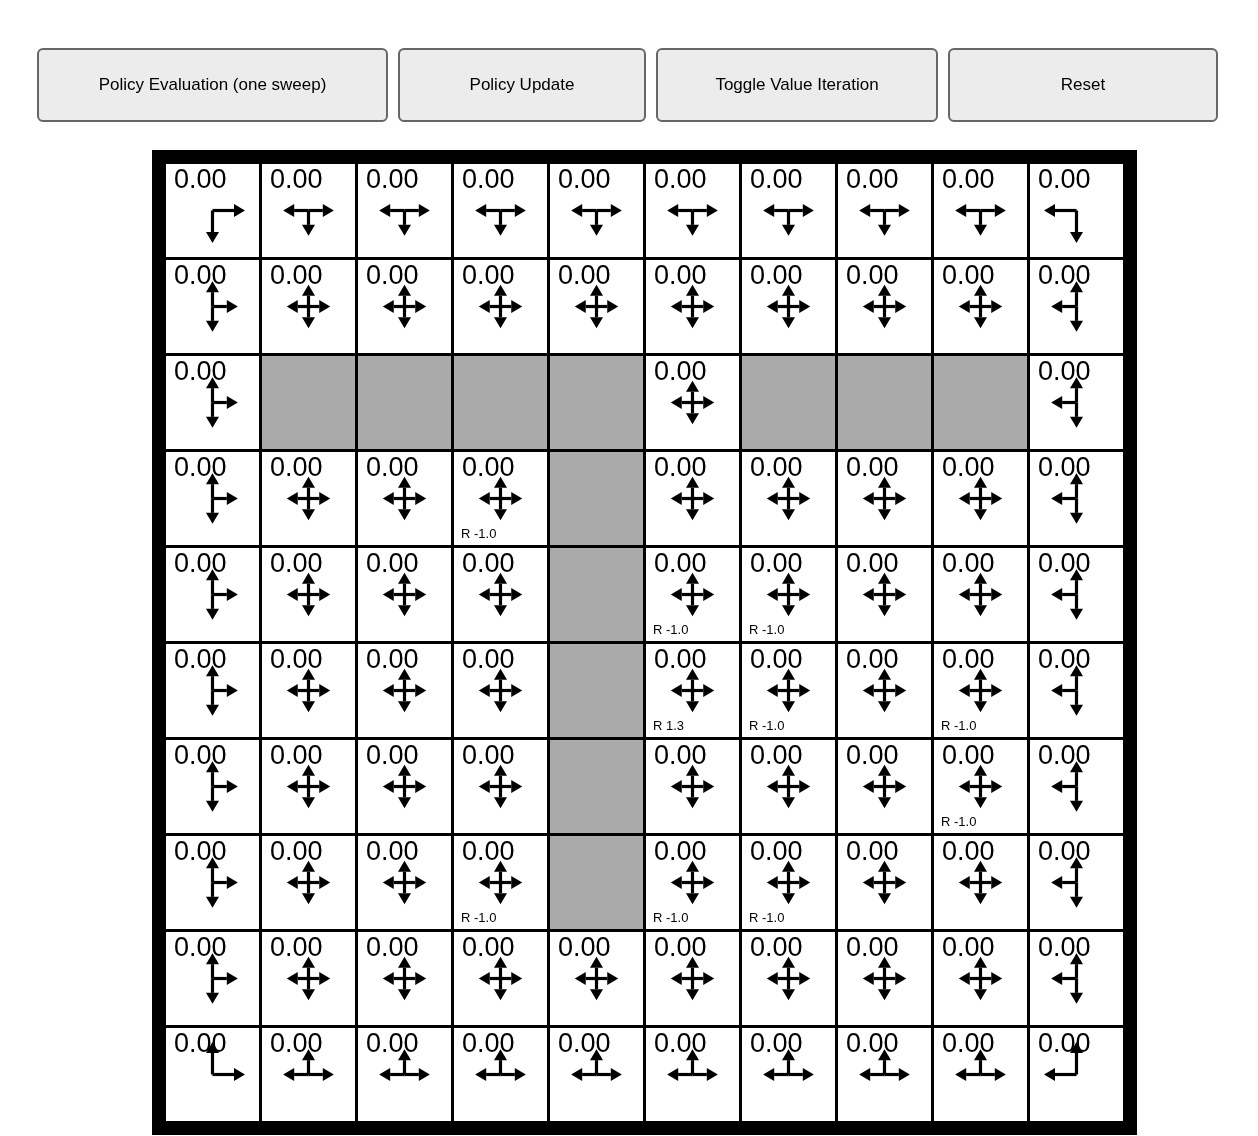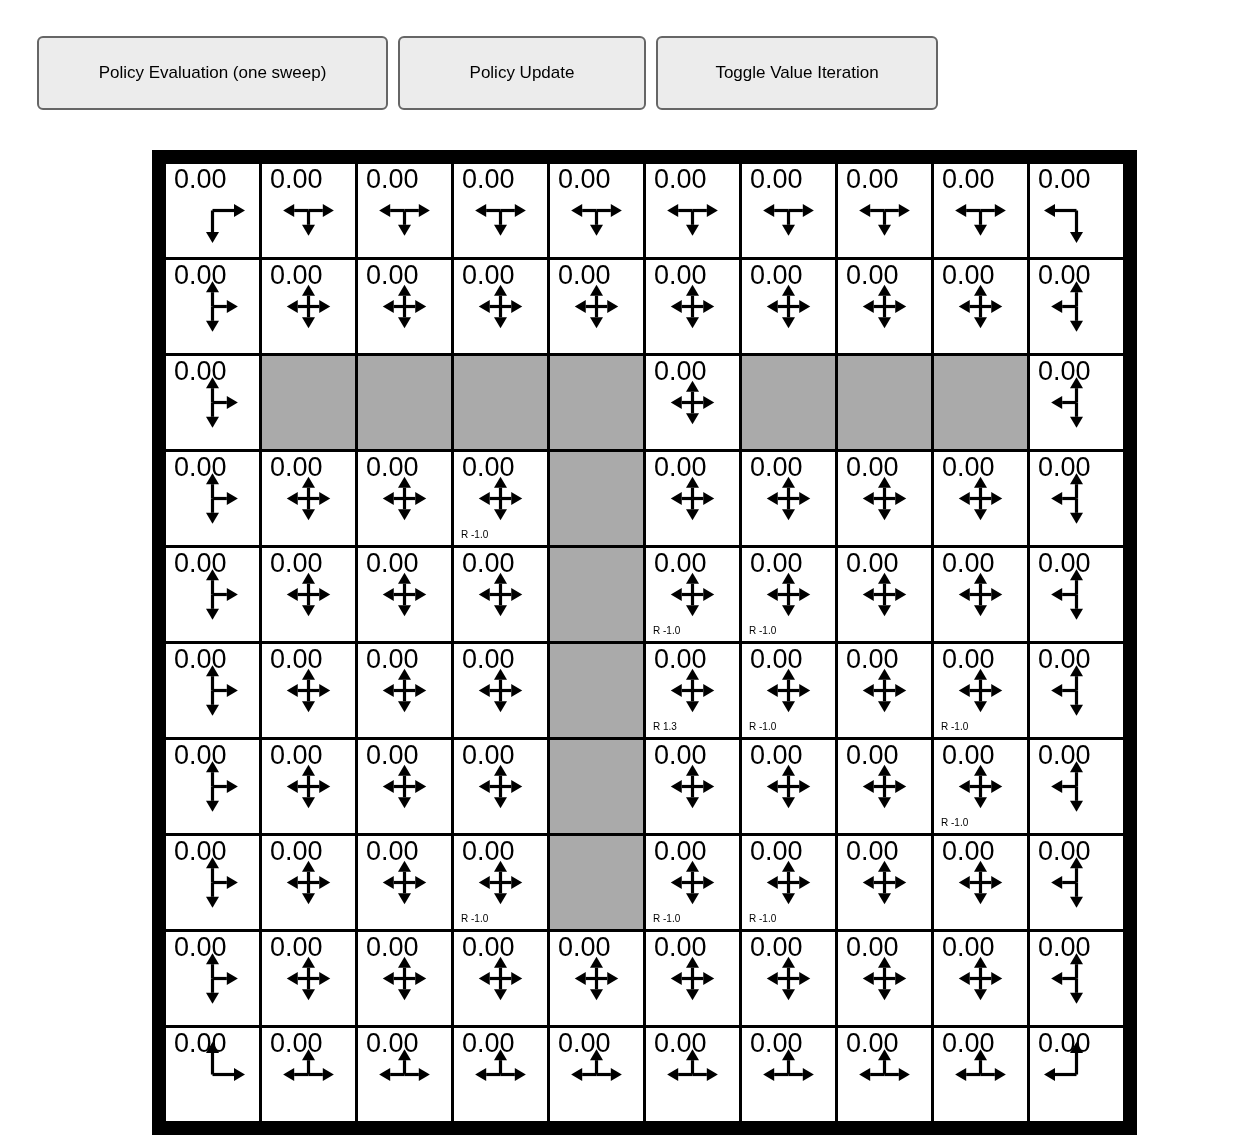--- a/index.html
+++ b/index.html
@@ -1,20 +1,20 @@
 <!DOCTYPE html>
 <html><head>
 <meta charset="utf-8">
 <style>
   * { box-sizing: border-box; }
   html, body { margin: 0; padding: 0; background: #ffffff; }
   body { font-family: "Liberation Sans", sans-serif; }
   .app { position: relative; width: 1258px; height: 1136px; background: #ffffff; overflow: hidden; }
 
-  .toolbar { position: absolute; left: 37px; top: 36px; display: flex; gap: 10px; }
+  .toolbar { position: absolute; left: 37px; top: 48px; display: flex; gap: 10px; }
   .btn {
     height: 74px; background: #ececec; border: 2px solid #666666; border-radius: 6px;
     font-family: "Liberation Sans", sans-serif; font-size: 17px; color: #000000;
     cursor: pointer; padding: 0 10px;
   }
   .btn.b0 { width: 351px; }
   .btn.b1 { width: 248px; }
   .btn.b2 { width: 282px; }
   .btn.b3 { width: 270px; }
 
@@ -24,32 +24,33 @@
     display: grid; grid-template-columns: repeat(10, 93px); grid-auto-rows: 93px; gap: 3px;
   }
   .cell { position: relative; background: #ffffff; }
   .cell.wall { background: #aaaaaa; }
   .value {
     position: absolute; left: 8px; top: 2px;
     font-size: 27px; line-height: 1; color: #000000; white-space: nowrap;
   }
   .reward {
     position: absolute; left: 7px; bottom: 5px;
-    font-size: 10px; line-height: 1; color: #000000; white-space: nowrap;
+    font-size: 13px; line-height: 1; color: #000000; white-space: nowrap;
   }
   .arrows { position: absolute; left: 0; top: 0; }
 </style>
 </head>
 <body>
 
 <div class="app">
   <div class="toolbar">
     <button class="btn b0">Policy Evaluation (one sweep)</button>
     <button class="btn b1">Policy Update</button>
     <button class="btn b2">Toggle Value Iteration</button>
+    <button class="btn b3">Reset</button>
   </div>
   <div class="grid" id="grid">
       <div class="cell">
         <span class="value">0.00</span>
         <svg class="arrows" width="93" height="93">
           <line x1="46.5" y1="46.5" x2="46.5" y2="68" stroke="#000000" stroke-width="3.2"></line>
           <polygon points="40,68 53,68 46.5,79" fill="#000000"></polygon>
           <line x1="46.5" y1="46.5" x2="68" y2="46.5" stroke="#000000" stroke-width="3.2"></line>
           <polygon points="68,53 68,40 79,46.5" fill="#000000"></polygon>
         </svg>

